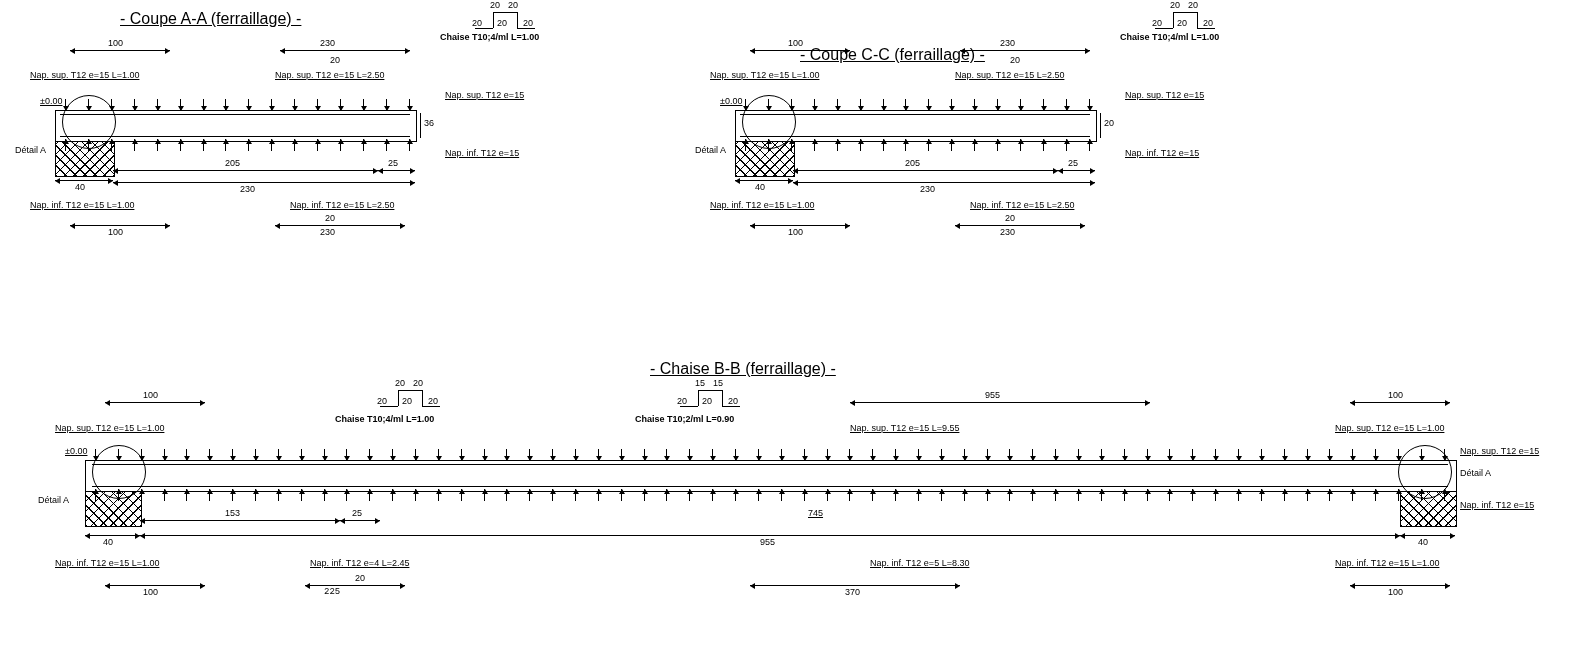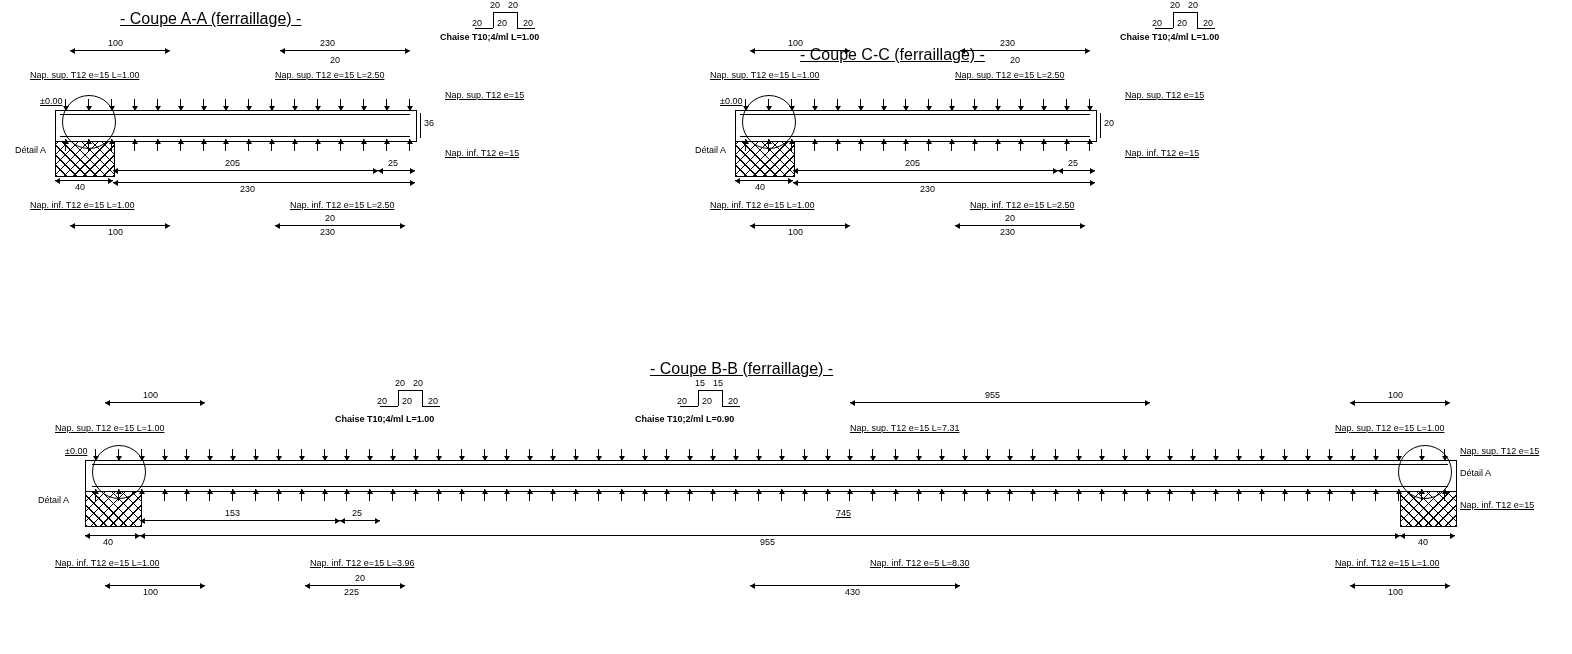--- a/index.html
+++ b/index.html
@@ -225,21 +225,21 @@
   <div class="lblu" style="left:290px;top:200px;">Nap. inf. T12 e=15 L=2.50</div>
 
   <div class="dbar arrL arrR" style="left:70px;top:225px;width:100px;"></div>
   <div class="dval" style="left:108px;top:227px;">100</div>
   <div class="dbar arrL arrR" style="left:275px;top:225px;width:130px;"></div>
   <div class="dval" style="left:320px;top:227px;">230</div>
   <div class="dval" style="left:325px;top:213px;">20</div>
 </div>
 
 <div class="sec" style="left:0;top:360px;width:1572px;height:290px;">
-  <div class="title" style="left:650px;top:0px;">- Coupe B-B (ferraillage) -</div>
+  <div class="title" style="left:650px;top:0px;">- Chaise B-B (ferraillage) -</div>
 
   <div class="chaise" style="left:380px;top:18px;width:60px;height:30px;">
     <div class="hz" style="left:0;top:28px;width:18px;"></div>
     <div class="vt" style="left:18px;top:12px;height:16px;"></div>
     <div class="hz" style="left:18px;top:12px;width:24px;"></div>
     <div class="vt" style="left:42px;top:12px;height:16px;"></div>
     <div class="hz" style="left:42px;top:28px;width:18px;"></div>
   </div>
   <div class="dval" style="left:377px;top:36px;">20</div>
   <div class="dval" style="left:395px;top:18px;">20</div>
@@ -263,21 +263,21 @@
   <div class="lblb" style="left:635px;top:54px;">Chaise T10;2/ml L=0.90</div>
 
   <div class="dbar arrL arrR" style="left:105px;top:42px;width:100px;"></div>
   <div class="dval" style="left:143px;top:30px;">100</div>
   <div class="dbar arrL arrR" style="left:850px;top:42px;width:300px;"></div>
   <div class="dval" style="left:985px;top:30px;">955</div>
   <div class="dbar arrL arrR" style="left:1350px;top:42px;width:100px;"></div>
   <div class="dval" style="left:1388px;top:30px;">100</div>
 
   <div class="lblu" style="left:55px;top:63px;">Nap. sup. T12 e=15 L=1.00</div>
-  <div class="lblu" style="left:850px;top:63px;">Nap. sup. T12 e=15 L=7.31</div>
+  <div class="lblu" style="left:850px;top:63px;">Nap. sup. T12 e=15 L=9.55</div>
   <div class="lblu" style="left:1335px;top:63px;">Nap. sup. T12 e=15 L=1.00</div>
   <div class="lblu" style="left:1460px;top:86px;">Nap. sup. T12 e=15</div>
 
   <div class="lblu" style="left:65px;top:86px;">±0.00</div>
 
   <div class="block hatch" style="left:85px;top:100px;width:55px;height:65px;"></div>
 
   <div class="block hatch" style="left:1400px;top:100px;width:55px;height:65px;"></div>
 
   <div class="slab" style="left:85px;top:100px;width:1370px;height:30px;"></div>
@@ -417,33 +417,33 @@
   <div class="lblu" style="left:1460px;top:140px;">Nap. inf. T12 e=15</div>
 
   <div class="dbar arrL arrR" style="left:85px;top:175px;width:55px;"></div>
   <div class="dval" style="left:103px;top:177px;">40</div>
   <div class="dbar arrL arrR" style="left:140px;top:160px;width:200px;"></div>
   <div class="dval" style="left:225px;top:148px;">153</div>
   <div class="dbar arrL arrR" style="left:340px;top:160px;width:40px;"></div>
   <div class="dval" style="left:352px;top:148px;">25</div>
   <div class="dbar arrL arrR" style="left:140px;top:175px;width:1260px;"></div>
   <div class="dval" style="left:760px;top:177px;">955</div>
-  <div class="dval" style="left:836px;top:148px;text-decoration:underline;">745</div>
+  <div class="dval" style="left:808px;top:148px;text-decoration:underline;">745</div>
   <div class="dbar arrL arrR" style="left:1400px;top:175px;width:55px;"></div>
   <div class="dval" style="left:1418px;top:177px;">40</div>
 
   <div class="lblu" style="left:55px;top:198px;">Nap. inf. T12 e=15 L=1.00</div>
-  <div class="lblu" style="left:310px;top:198px;">Nap. inf. T12 e=15 L=3.96</div>
+  <div class="lblu" style="left:310px;top:198px;">Nap. inf. T12 e=4 L=2.45</div>
   <div class="lblu" style="left:870px;top:198px;">Nap. inf. T12 e=5 L=8.30</div>
   <div class="lblu" style="left:1335px;top:198px;">Nap. inf. T12 e=15 L=1.00</div>
 
   <div class="dbar arrL arrR" style="left:105px;top:225px;width:100px;"></div>
   <div class="dval" style="left:143px;top:227px;">100</div>
   <div class="dbar arrL arrR" style="left:305px;top:225px;width:100px;"></div>
-  <div class="dval" style="left:344px;top:227px;">225</div>
+  <div class="dval" style="left:324px;top:227px;font-family:Liberation Mono, monospace;">225</div>
   <div class="dval" style="left:355px;top:213px;">20</div>
   <div class="dbar arrL arrR" style="left:750px;top:225px;width:210px;"></div>
-  <div class="dval" style="left:845px;top:227px;">430</div>
+  <div class="dval" style="left:845px;top:227px;">370</div>
   <div class="dbar arrL arrR" style="left:1350px;top:225px;width:100px;"></div>
   <div class="dval" style="left:1388px;top:227px;">100</div>
 </div>
 
 </div>
 
 </body></html>

